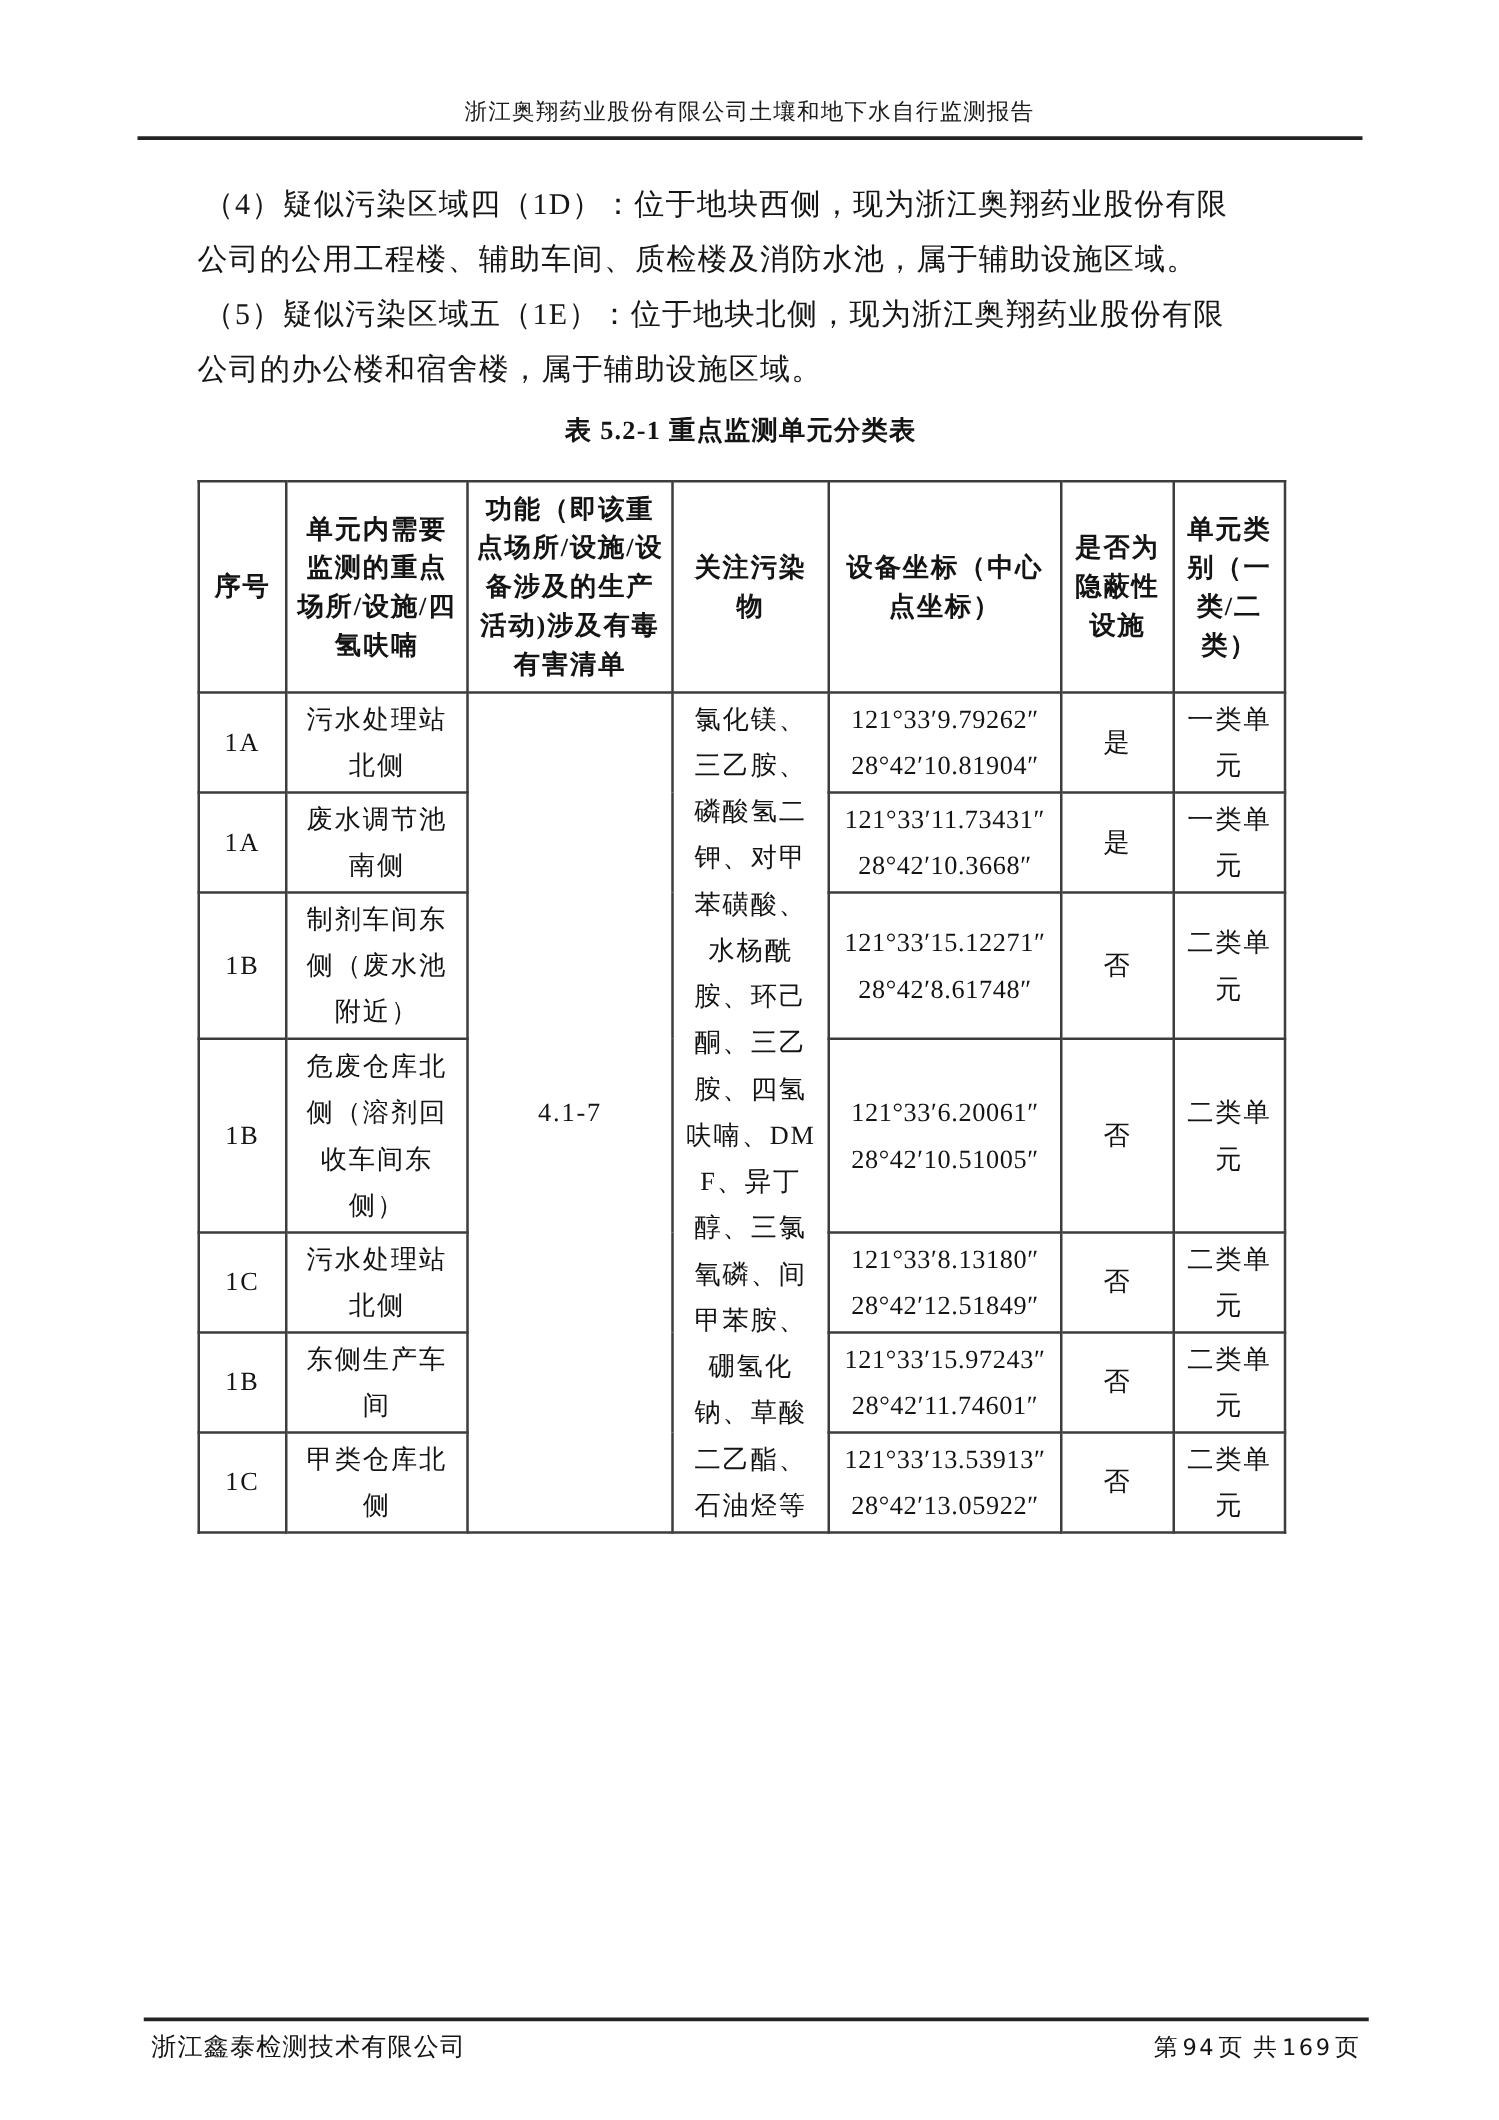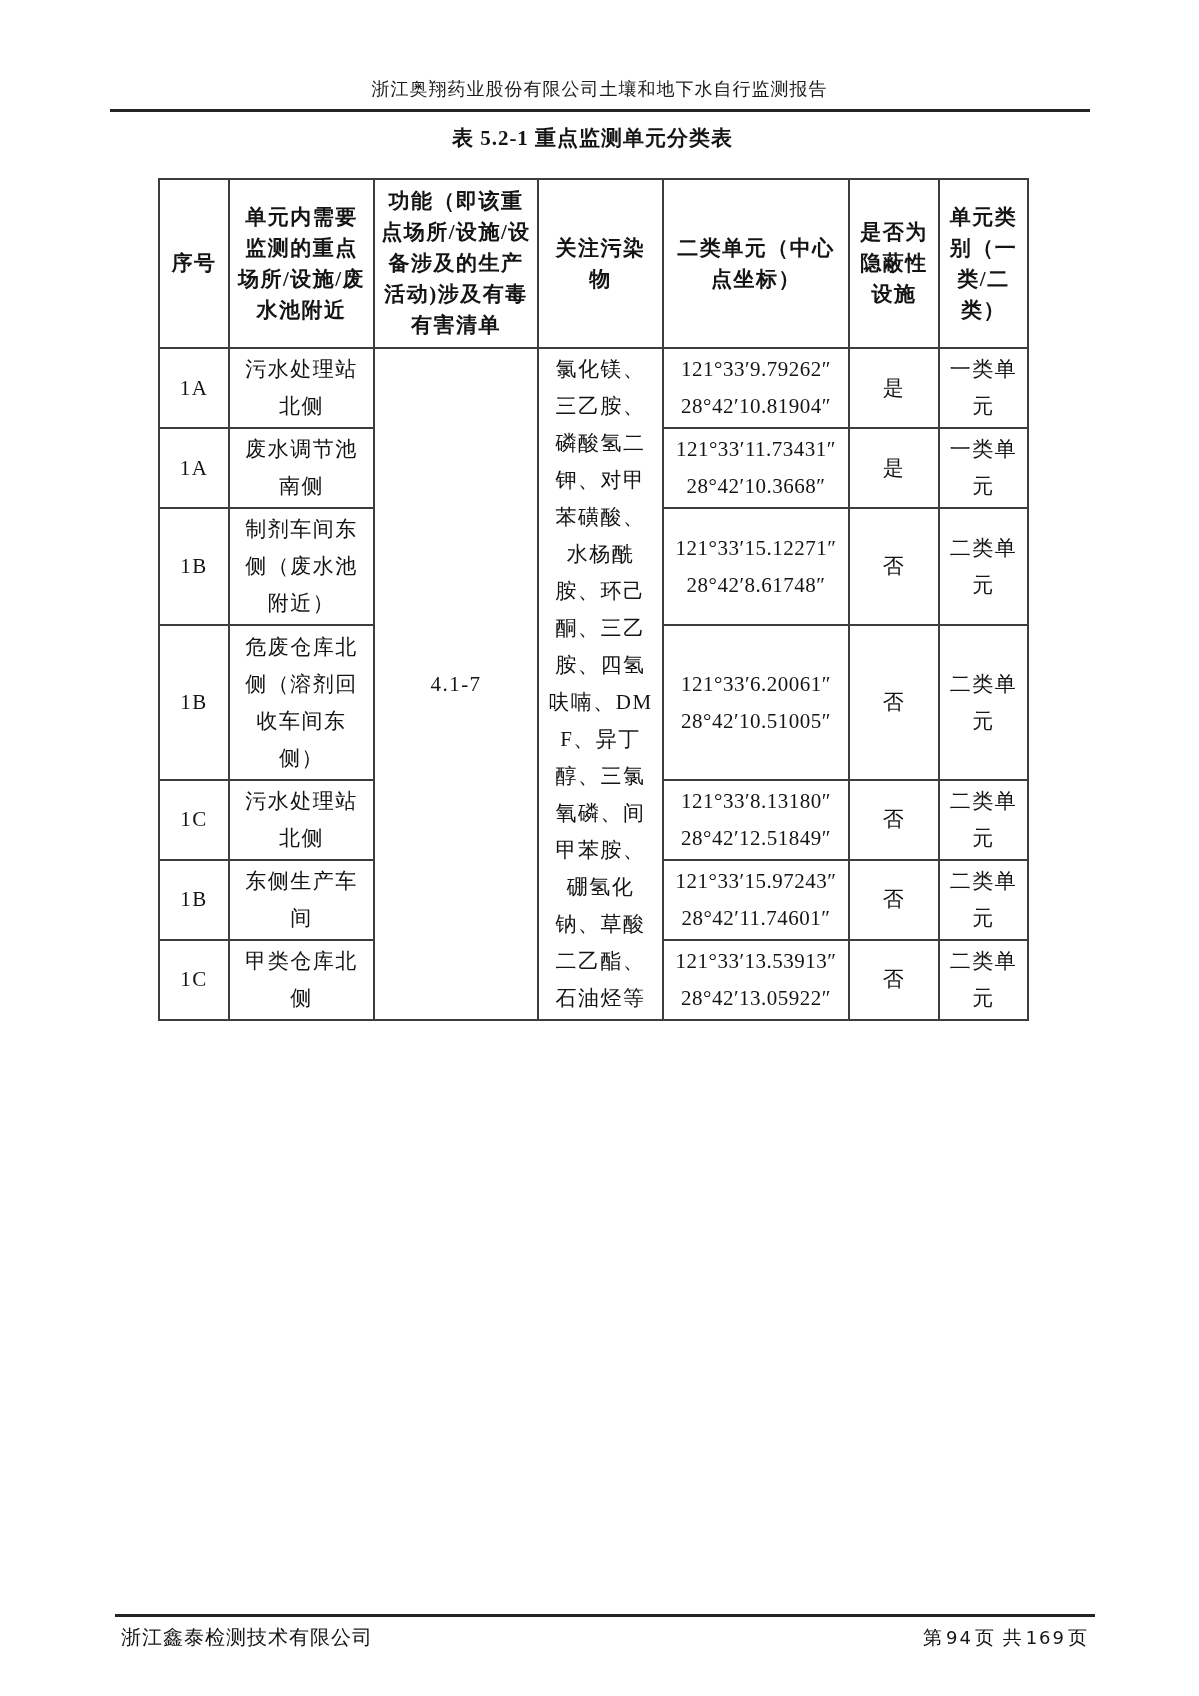--- a/index.html
+++ b/index.html
@@ -93,40 +93,46 @@
   }
 </style>
 </head>
 <body>
 
 <div class="page">
 
   <div class="header-title">浙江奥翔药业股份有限公司土壤和地下水自行监测报告</div>
   <div class="rule"></div>
 
+  <div class="body-block">
+    <div class="para-line para-first">（4）疑似污染区域四（1D）：位于地块西侧，现为浙江奥翔药业股份有限</div>
+    <div class="para-line">公司的公用工程楼、辅助车间、质检楼及消防水池，属于辅助设施区域。</div>
+    <div class="para-line para-first">（5）疑似污染区域五（1E）：位于地块北侧，现为浙江奥翔药业股份有限</div>
+    <div class="para-line">公司的办公楼和宿舍楼，属于辅助设施区域。</div>
+  </div>
 
   <div class="table-title">表 5.2-1 重点监测单元分类表</div>
 
   <table class="units">
     <colgroup>
       <col style="width:70px">
         <col style="width:145px">
         <col style="width:164px">
         <col style="width:125px">
         <col style="width:186px">
         <col style="width:90px">
         <col style="width:89px">
     </colgroup>
     <thead>
       <tr style="height:156px">
         <th>序号</th>
-        <th>单元内需要监测的重点场所/设施/废水池附近</th>
+        <th>单元内需要监测的重点场所/设施/四氢呋喃</th>
         <th>功能（即该重点场所/设施/设备涉及的生产活动)涉及有毒有害清单</th>
         <th class="h-pollutant">关注污染物</th>
-        <th>二类单元（中心点坐标）</th>
+        <th>设备坐标（中心点坐标）</th>
         <th>是否为隐蔽性设施</th>
         <th class="h-category">单元类别（一类/二类）</th>
       </tr>
     </thead>
     <tbody>
       <tr style="height:77px">
         <td>1A</td>
         <td>污水处理站北侧</td>
         <td rowspan="7">4.1-7</td>
         <td rowspan="7" class="cell-pollutants">氯化镁、三乙胺、磷酸氢二钾、对甲苯磺酸、水杨酰胺、环己酮、三乙胺、四氢呋喃、DMF、异丁醇、三氯氧磷、间甲苯胺、硼氢化钠、草酸二乙酯、石油烃等</td>

